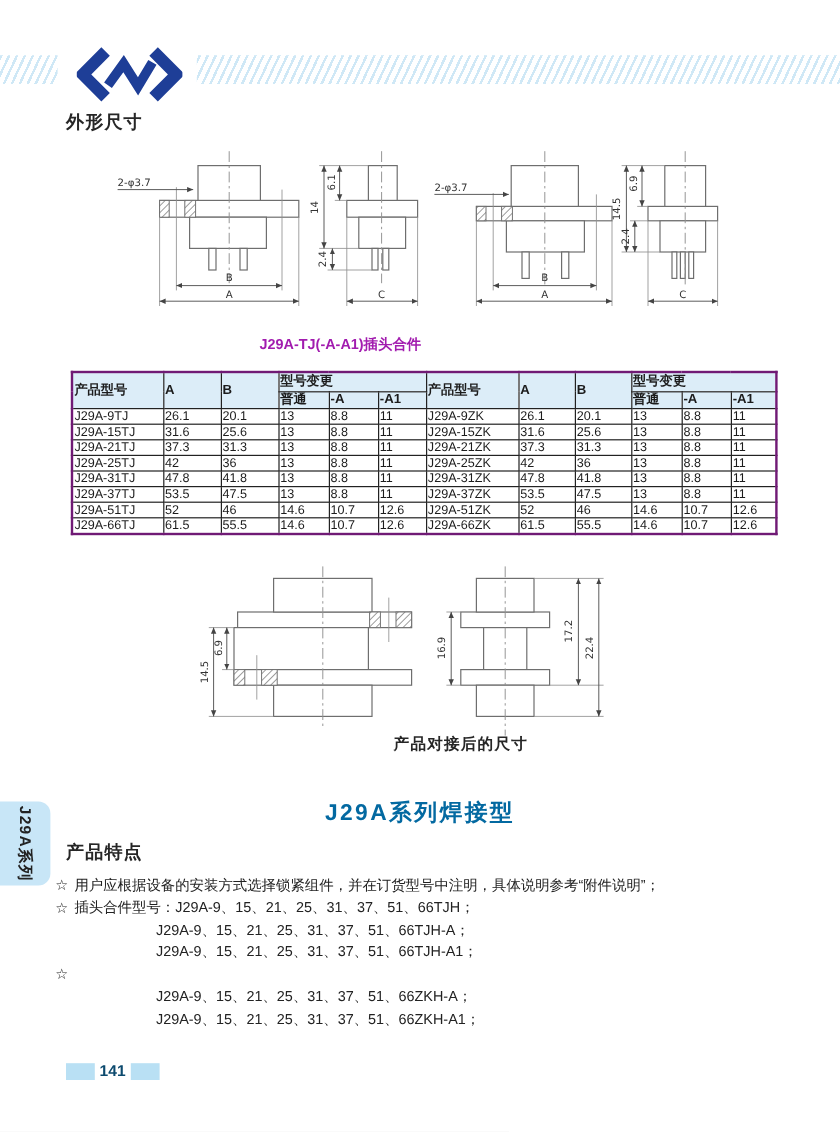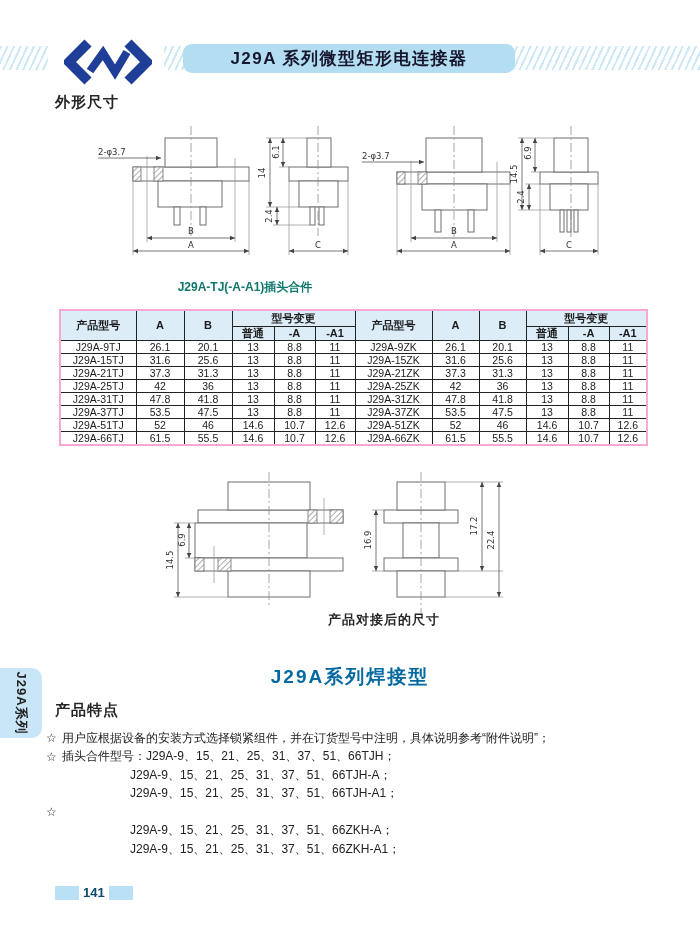--- a/index.html
+++ b/index.html
@@ -13,27 +13,27 @@
   .logo{position:absolute;left:64px;top:38px}
   .banner{position:absolute;left:183px;top:44px;width:332px;height:29px;background:#b3def2;
     border-radius:9px;display:flex;align-items:center;justify-content:center}
   .banner-title{font-size:17px;font-weight:700;color:#16162c;letter-spacing:1.5px}
 
   .h-outline{position:absolute;left:55px;top:93px;font-size:15px;font-weight:700;color:#262626;letter-spacing:1px}
 
   .svg-top{position:absolute;left:90px;top:118px}
   .svg-mated{position:absolute;left:130px;top:468px}
 
-  .caption{position:absolute;top:279px;width:212px;text-align:center;font-size:12px;font-weight:700;color:#0f766e}
+  .caption{position:absolute;top:279px;width:212px;text-align:right;font-size:12px;font-weight:700;color:#a21caf}
   .caption-tj{left:139px}
   .caption-zk{left:384px}
 
   
   .dim-table{position:absolute;left:59px;top:309px;border-collapse:collapse;table-layout:fixed;
-    width:587px;font-size:10.5px;color:#1c1c1c;text-align:center;border:2px solid #f9a8d4}
+    width:587px;font-size:10.5px;color:#1c1c1c;text-align:left;border:2px solid #701a75}
   .dim-table th,.dim-table td{border:1px solid #222;padding:0 1px;line-height:12px;overflow:hidden}
   .dim-table thead th{background:#dcedf8;font-weight:700;font-size:11px}
   .dim-table thead tr:first-child{height:16px}
   .dim-table thead tr:last-child{height:14px}
   .dim-table tbody tr{height:13px}
 
   .mated-caption{position:absolute;left:240px;top:611px;width:200px;text-align:right;
     font-size:13px;font-weight:700;color:#262626;letter-spacing:1px}
   .weld-title{position:absolute;left:0;top:664px;width:700px;text-align:center;
     font-size:19px;font-weight:700;color:#0369a1;letter-spacing:2px}
@@ -66,23 +66,20 @@
 
 <div class="page">
 
   <div class="stripe-band"></div>
   <div class="logo-pad"></div>
   <svg class="logo" width="88" height="48" viewBox="0 0 88 44">
     <path d="M24,3 L5,22 L24,41" fill="none" stroke="#1e3e97" stroke-width="10"></path>
     <path d="M64,3 L83,22 L64,41" fill="none" stroke="#1e3e97" stroke-width="10"></path>
     <path d="M26,31 L39,13 L51,32 L63,12" fill="none" stroke="#1e3e97" stroke-width="8"></path>
   </svg>
-  <div class="banner">
-    <span class="banner-title">J29A 系列微型矩形电连接器</span>
-  </div>
 
   <div class="h-outline">外形尺寸</div>
 
   <svg class="svg-top" width="530" height="150" viewBox="0 0 530 150">
     <defs>
       <marker id="ah1" viewBox="0 0 10 10" refX="9" refY="5" markerWidth="7" markerHeight="7" orient="auto-start-reverse">
         <path d="M0,1 L9,5 L0,9 z" fill="#444"></path>
       </marker>
       <pattern id="ht1" width="4" height="4" patternUnits="userSpaceOnUse" patternTransform="rotate(45)">
         <rect width="4" height="4" fill="#fff"></rect>

